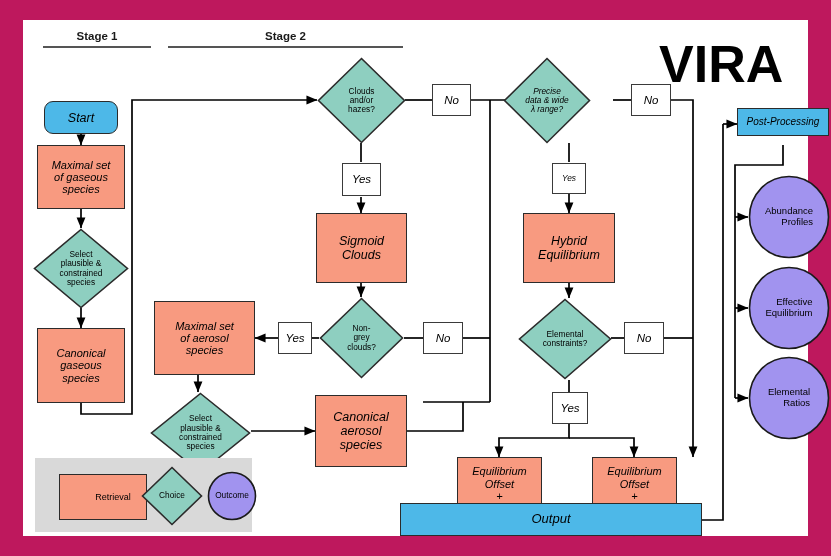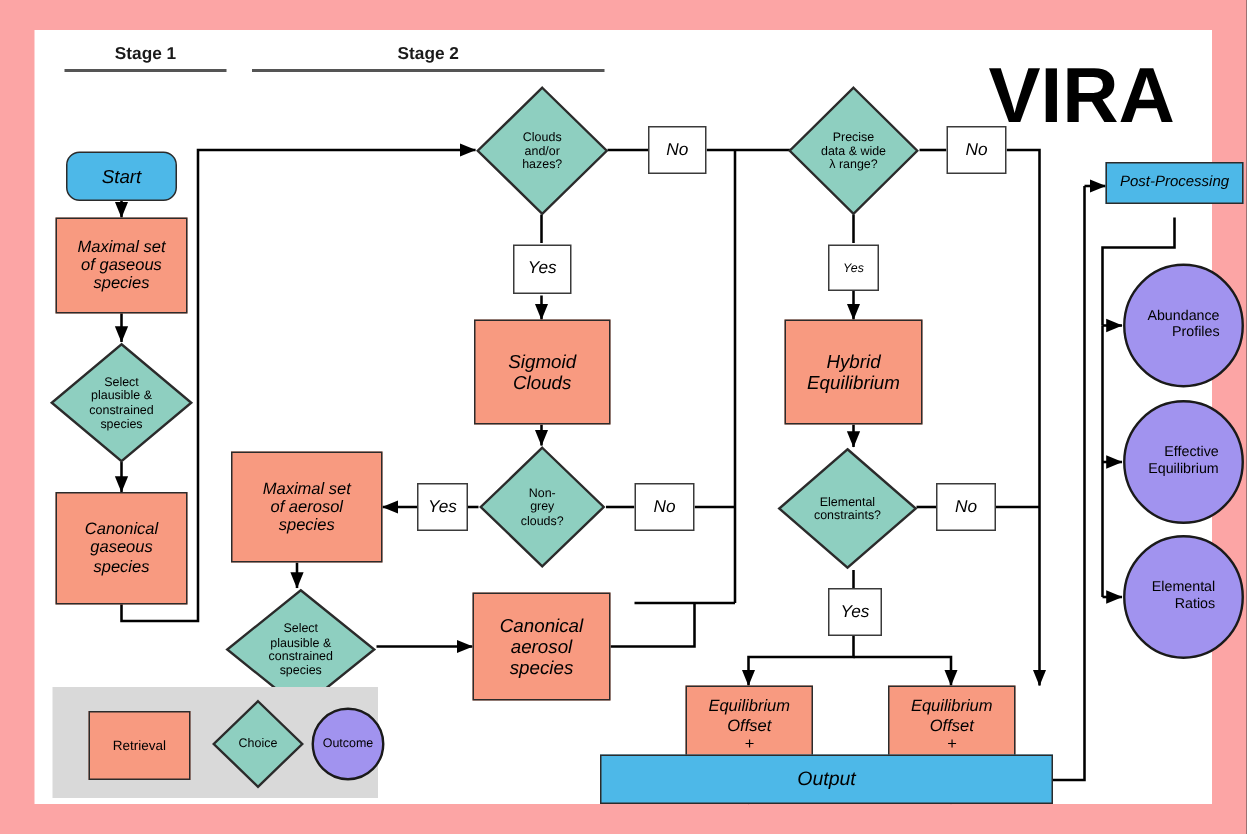--- a/index.html
+++ b/index.html
@@ -11,21 +11,21 @@
     width: 831px;
     height: 556px;
     overflow: hidden;
     font-family: "Liberation Sans", sans-serif;
   }
   #canvas {
     position: absolute;
     left: 0; top: 0;
     width: 831px;
     height: 556px;
-    background: #fca5a5;
+    background: #be185d;
   }
   #sheet {
     position: absolute;
     left: 23px;
     top: 20px;
     width: 785px;
     height: 516px;
     background: #ffffff;
   }
   svg.layer {
@@ -267,21 +267,21 @@
       <div class="diamond-label f-small">Select
 plausible &amp;
 constrained
 species</div>
     </div>
 
     <div class="node rect retrieval f-big" style="left:292px; top:375px; width:92px; height:72px;">Canonical
 aerosol
 species</div>
 
-    <div class="diamond-wrap" style="left:502px; top:37px; width:88px; height:87px;">
+    <div class="diamond-wrap" style="left:480px; top:37px; width:88px; height:87px;font-style:italic;">
       <svg width="88" height="87" viewBox="0 0 88 87">
         <polygon points="44,1.5 86.5,43.5 44,85.5 1.5,43.5" fill="#8ecfc0" stroke="#2b2b2b" stroke-width="1.6"></polygon>
       </svg>
       <div class="diamond-label f-small">Precise
 data &amp; wide
 λ range?</div>
     </div>
 
     <div class="node whitebox f-yn" style="left:608px; top:64px; width:40px; height:32px;">No</div>
 
@@ -335,21 +335,21 @@
     <div class="ellipse-wrap" style="left:725px; top:336px; width:82px; height:84px;">
       <svg width="82" height="84" viewBox="0 0 82 84">
         <ellipse cx="41" cy="42" rx="39.5" ry="40.5" fill="#a193ef" stroke="#1a1a1a" stroke-width="1.6"></ellipse>
       </svg>
       <div class="ellipse-label f-circ">Elemental
 Ratios</div>
     </div>
 
     <div class="legend-panel" style="left:12px; top:438px; width:217px; height:74px;">
 
-      <div class="legend-rect" style="left:24px; top:16px; width:66px; height:44px;">
+      <div class="legend-rect" style="left:24px; top:16px; width:66px; height:44px;padding-left:20px;">
         <span>Retrieval</span>
       </div>
 
       <div class="diamond-wrap" style="left:106px; top:8px; width:62px; height:60px;">
         <svg width="62" height="60" viewBox="0 0 62 60">
           <polygon points="31,1.5 60.5,30 31,58.5 1.5,30" fill="#8ecfc0" stroke="#2b2b2b" stroke-width="1.6"></polygon>
         </svg>
         <div class="diamond-label f-small">Choice</div>
       </div>
 

